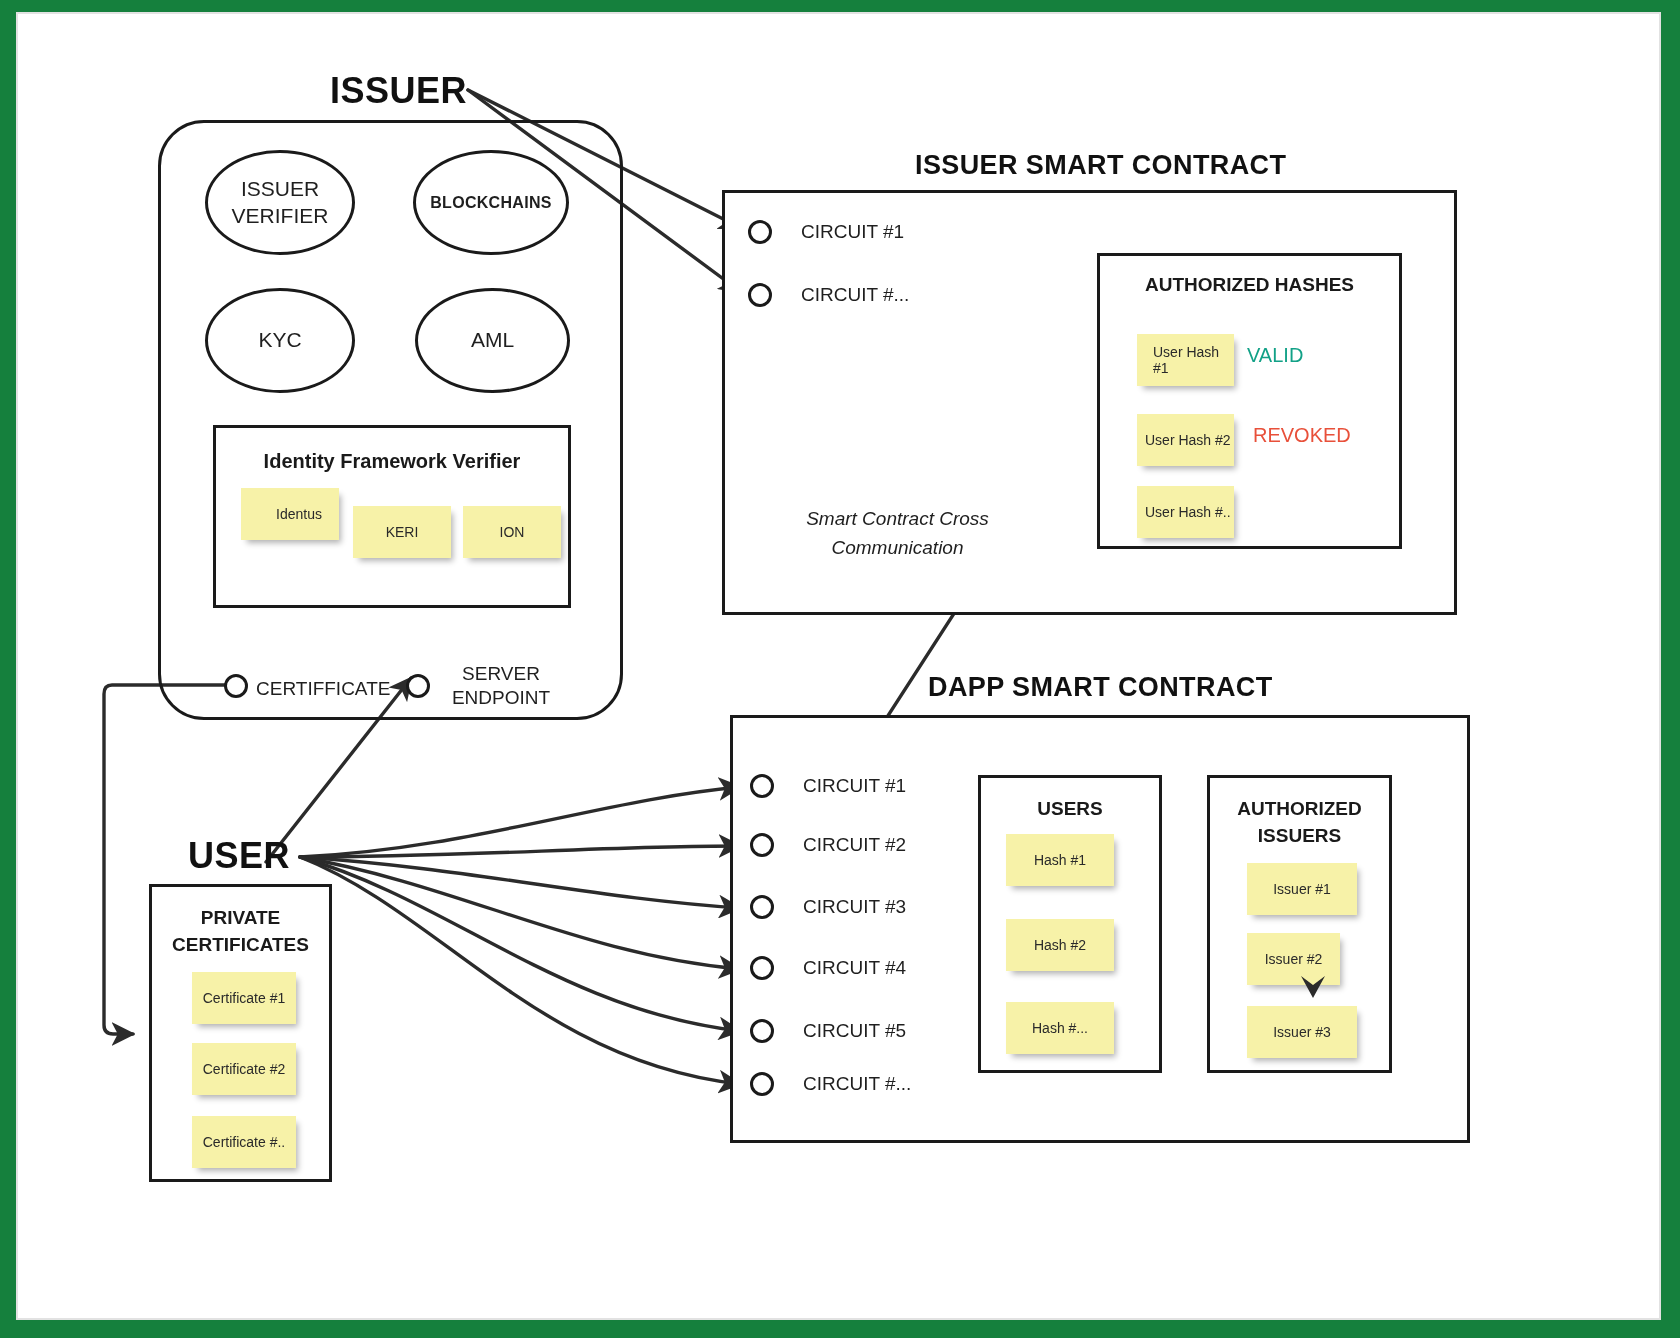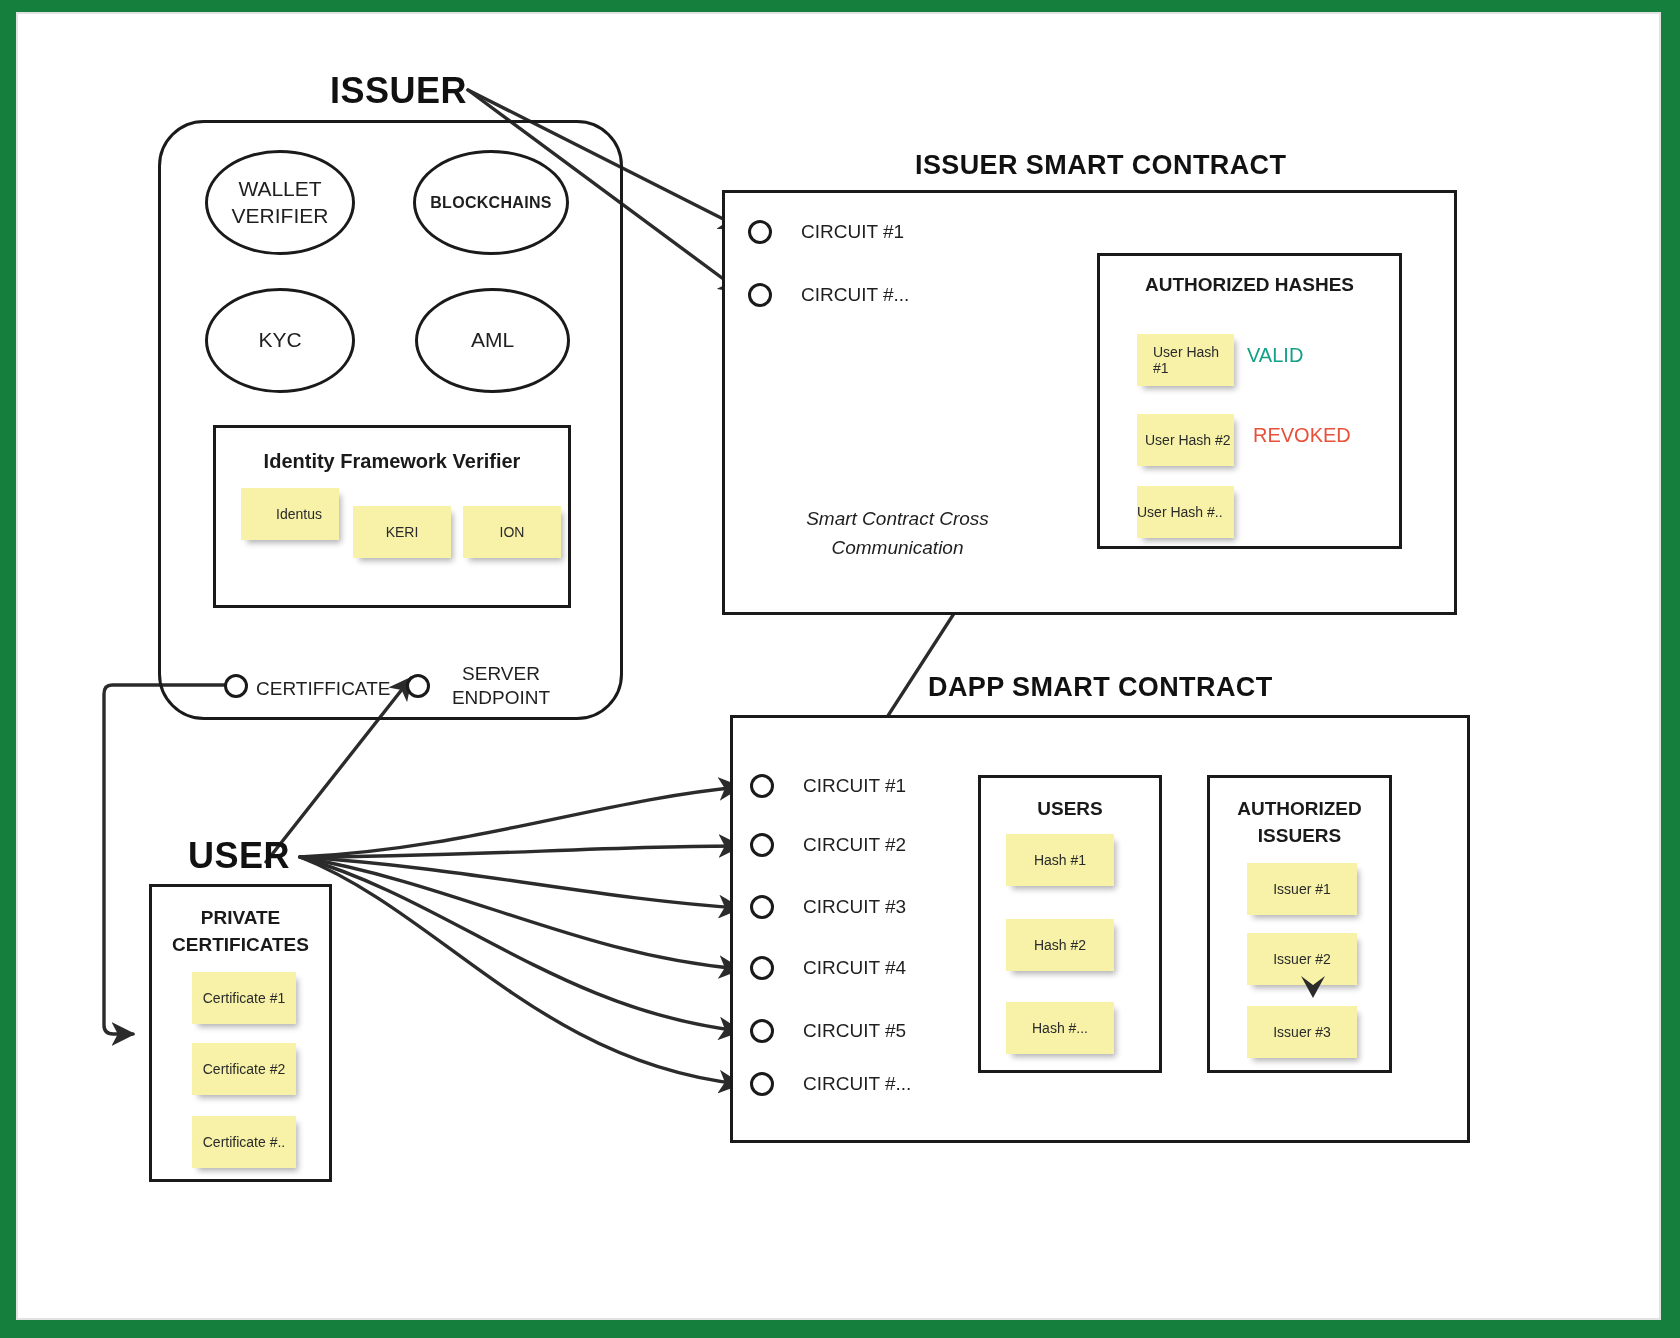--- a/index.html
+++ b/index.html
@@ -225,21 +225,21 @@
       <path d="M 300 857 C 460 885 580 955 740 969" marker-end="url(#arrow)"></path>
       <path d="M 300 857 C 450 900 560 1010 740 1031" marker-end="url(#arrow)"></path>
       <path d="M 300 857 C 440 912 540 1062 740 1084" marker-end="url(#arrow)"></path>
     </g>
   </svg>
 
   <div id="issuer-label">ISSUER</div>
   <div id="issuer-box"></div>
 
   <div class="ellipse" id="ellipse-wallet">
-    <span>WALLET VERIFIER</span>
+    <span>ISSUER VERIFIER</span>
   </div>
   <div class="ellipse" id="ellipse-chain">
     <span>BLOCKCHAINS</span>
   </div>
   <div class="ellipse" id="ellipse-kyc">
     <span>KYC</span>
   </div>
   <div class="ellipse" id="ellipse-aml">
     <span>AML</span>
   </div>
@@ -283,21 +283,21 @@
     <div class="note" style="left:37px; top:78px; width:97px; height:52px; justify-content:flex-start; padding-left:16px;">
       <span>User Hash #1</span>
     </div>
     <div class="status-text" style="left:147px; top:88px; color:#12A187;">VALID</div>
 
     <div class="note" style="left:37px; top:158px; width:97px; height:52px; justify-content:flex-start; padding-left:8px;">
       <span>User Hash #2</span>
     </div>
     <div class="status-text" style="left:153px; top:168px; color:#E8503A;">REVOKED</div>
 
-    <div class="note" style="left:37px; top:230px; width:97px; height:52px; justify-content:flex-start; ">
+    <div class="note" style="left:37px; top:230px; width:97px; height:52px; justify-content:flex-start; padding-left:8px;">
       <span>User Hash #..</span>
     </div>
   </div>
 
   <div class="sc-title" style="left:928px; top:672px;">DAPP SMART CONTRACT</div>
   <div class="sc-box" id="dapp-sc-box"></div>
 
   <div class="circuit-row" style="left:750px; top:774px;">
     <span class="endpoint-dot"></span>
     <span class="clabel">CIRCUIT #1</span>
@@ -334,21 +334,21 @@
     <div class="note" style="left:25px; top:224px; width:108px; height:52px;">
       <span>Hash #...</span>
     </div>
   </div>
 
   <div class="inner-box" id="auth-issuers-box">
     <div class="inner-title" style="top:18px;">AUTHORIZED ISSUERS</div>
     <div class="note" style="left:37px; top:85px; width:110px; height:52px;">
       <span>Issuer #1</span>
     </div>
-    <div class="note" style="left:37px; top:155px; width:110px; height:52px;">
+    <div class="note" style="left:37px; top:155px; width:93px; height:52px;">
       <span>Issuer #2</span>
     </div>
     <svg style="position:absolute; left:88px; top:194px; width:30px; height:34px;" viewBox="0 0 30 34">
       <path d="M 3 4 L 15 26 L 27 4 L 15 13 Z" fill="#2b2b2b"></path>
     </svg>
     <div class="note" style="left:37px; top:228px; width:110px; height:52px;">
       <span>Issuer #3</span>
     </div>
   </div>
 

